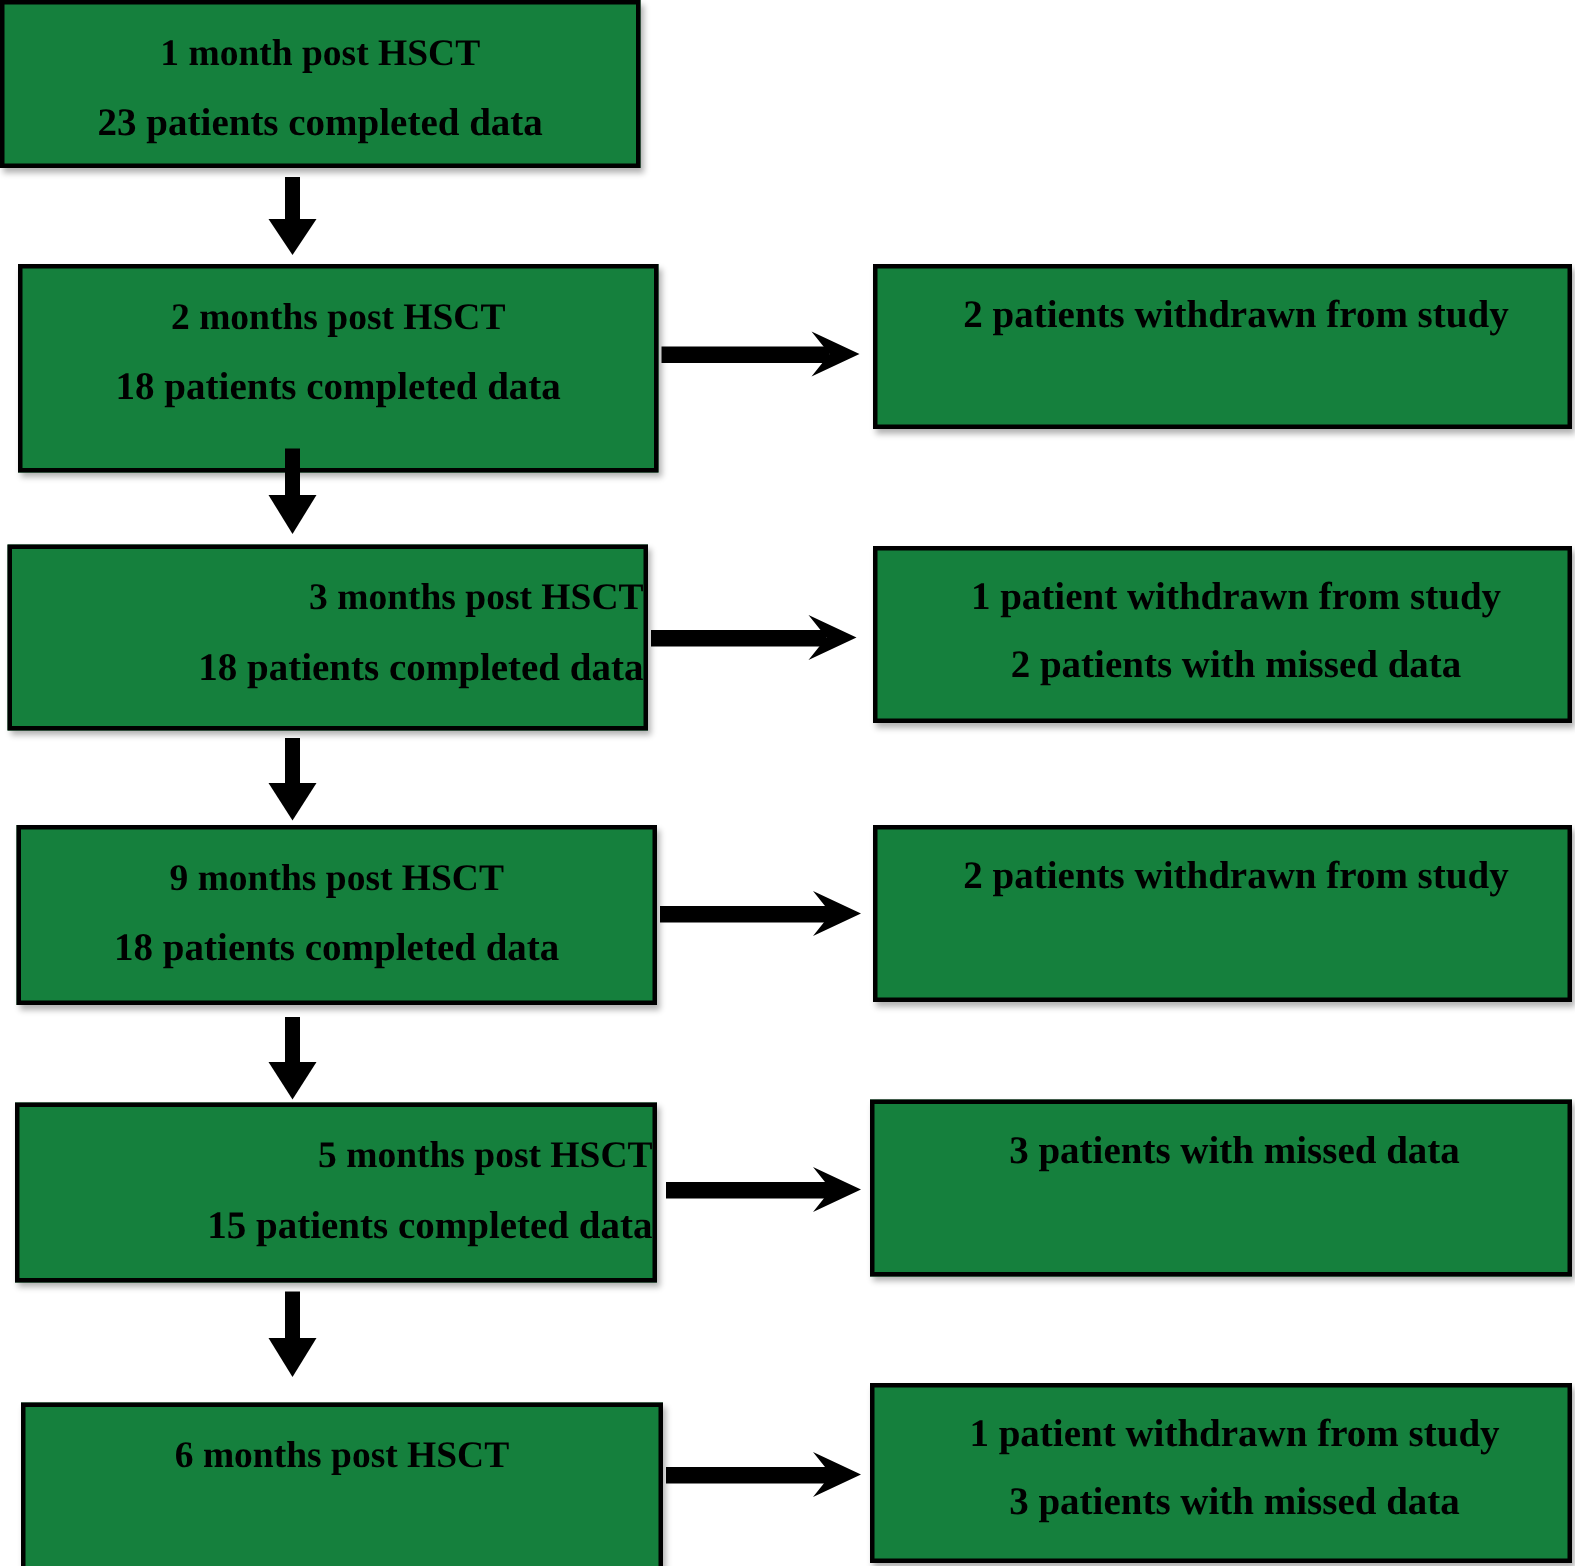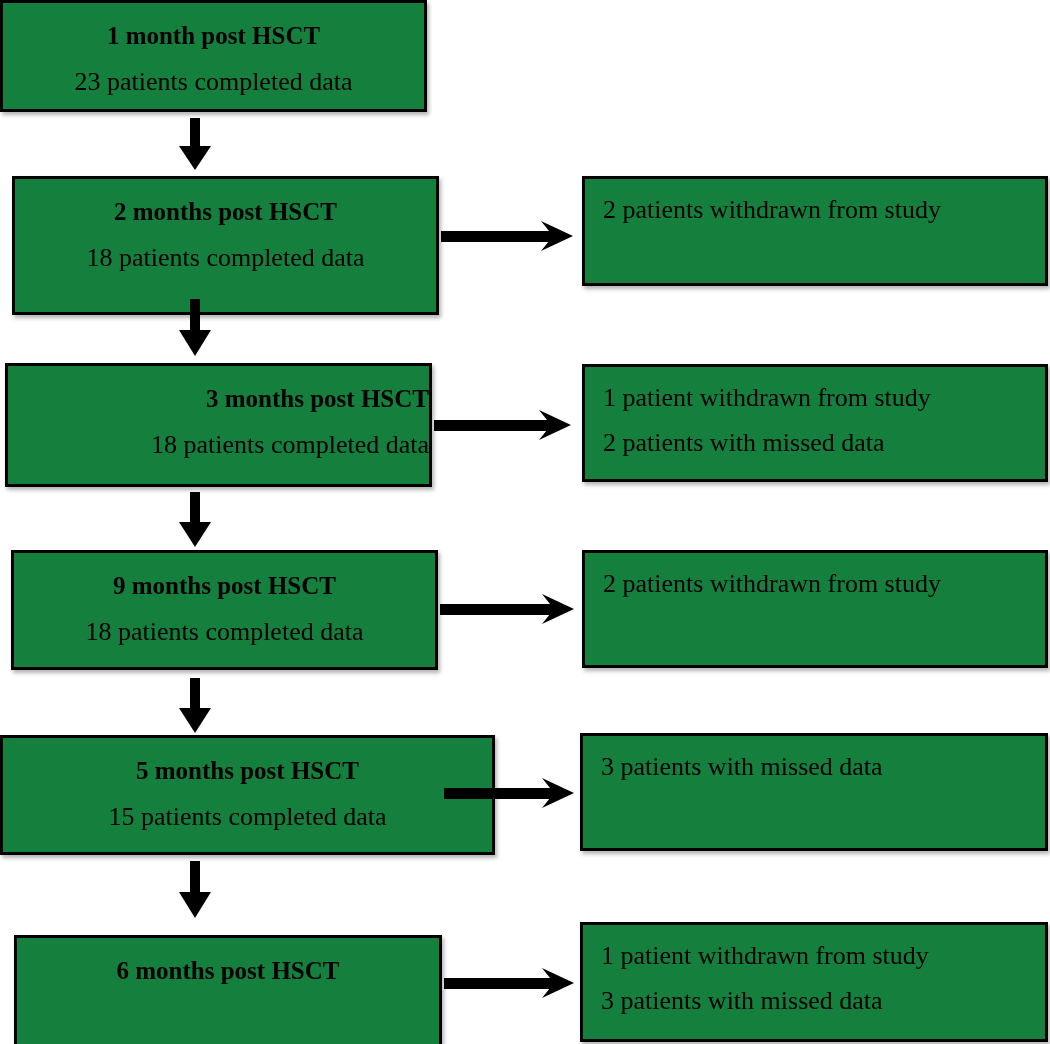--- a/index.html
+++ b/index.html
@@ -26,31 +26,31 @@
     box-sizing: border-box;
     background: #15803d;
     border: 3px solid #000000;
     box-shadow: 2px 3px 4px rgba(0,0,0,0.30);
   }
   .box.main {
     text-align: center;
     padding-top: 10px;
   }
   .box.side {
-    text-align: left;
+    text-align: center;
     padding: 8px 0 0 18px;
   }
   .line-title {
     font-weight: bold;
     font-size: 25px;
     line-height: 46px;
     white-space: nowrap;
   }
   .line-sub {
-    font-weight: normal;
+    font-weight: bold;
     font-size: 26px;
     line-height: 46px;
     white-space: nowrap;
   }
   .side .line-sub {
     line-height: 45px;
   }
 
   
   .arrow-down, .arrow-right {
@@ -141,21 +141,21 @@
     <div class="line-sub">2 patients withdrawn from study</div>
   </div>
 
   <div class="arrow-down" style="left:175px; top:678px; width:40px; height:56px;">
     <svg width="40" height="56" viewBox="0 0 40 56">
       <rect x="15" y="0" width="10" height="36" fill="#000000"></rect>
       <polygon points="4,30 36,30 20,55" fill="#000000"></polygon>
     </svg>
   </div>
 
-  <div class="box main" style="left:0; top:735px; width:495px; height:120px;">
+  <div class="box main" style="left:10px; top:735px; width:428px; height:120px;text-align:right;">
     <div class="line-title">5 months post HSCT</div>
     <div class="line-sub">15 patients completed data</div>
   </div>
 
   <div class="arrow-right" style="left:444px; top:772px; width:140px; height:46px;">
     <svg width="140" height="46" viewBox="0 0 140 46">
       <rect x="0" y="16" width="110" height="11" fill="#000000"></rect>
       <polygon points="98,6 130,21 98,36 110,21" fill="#000000"></polygon>
     </svg>
   </div>

